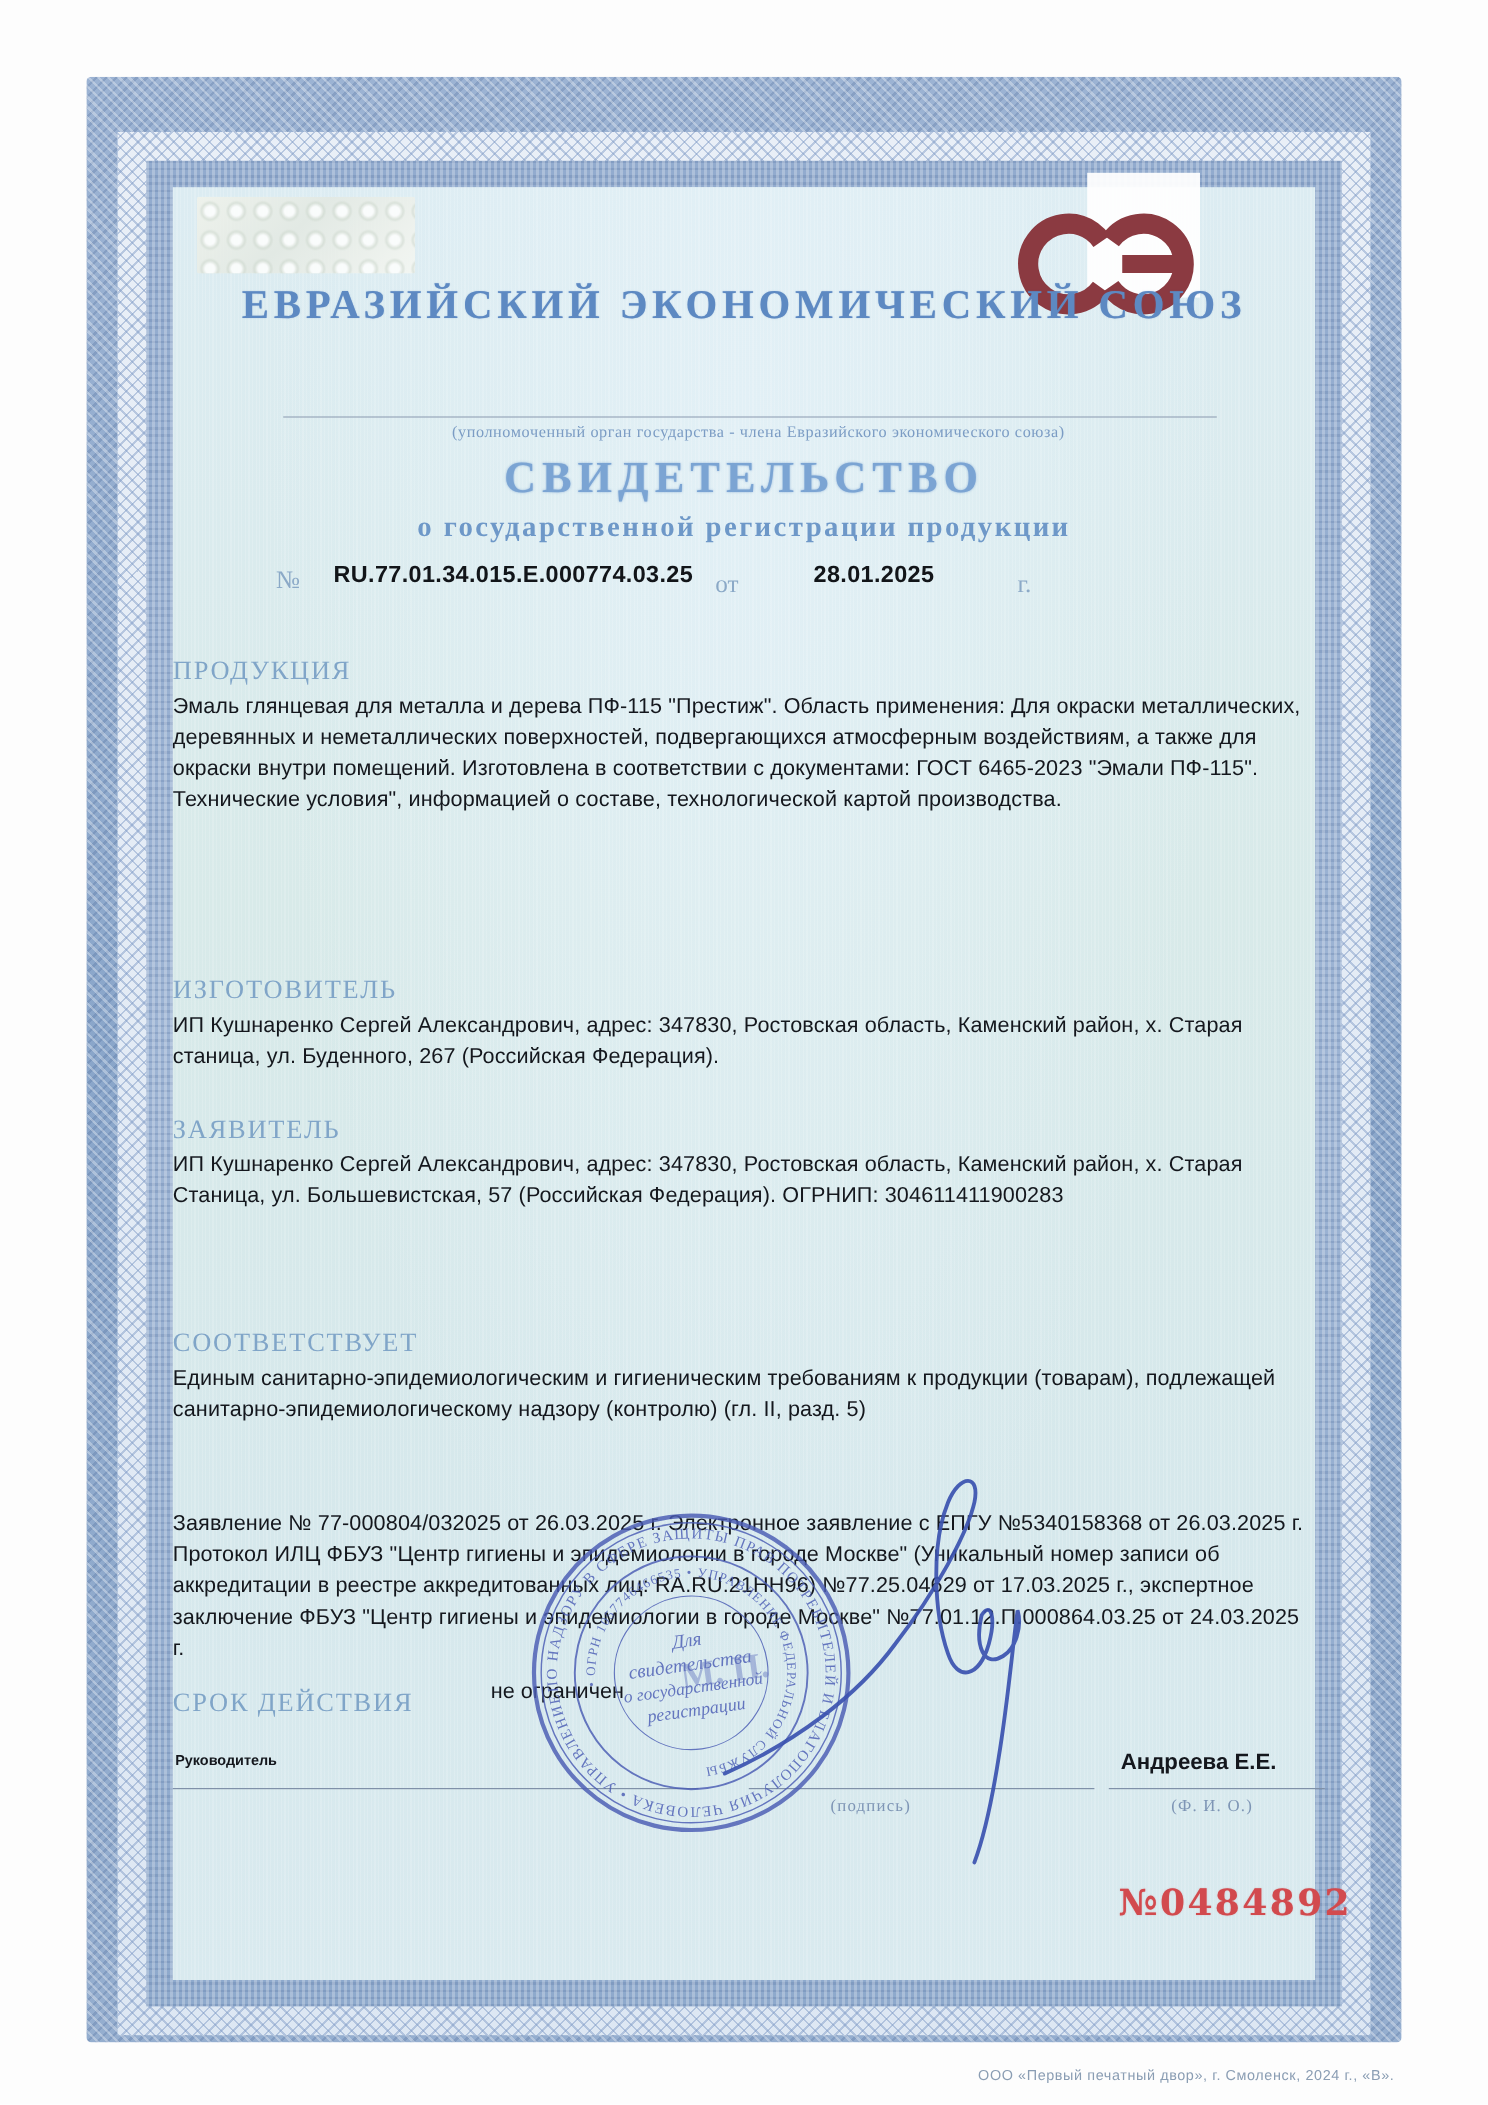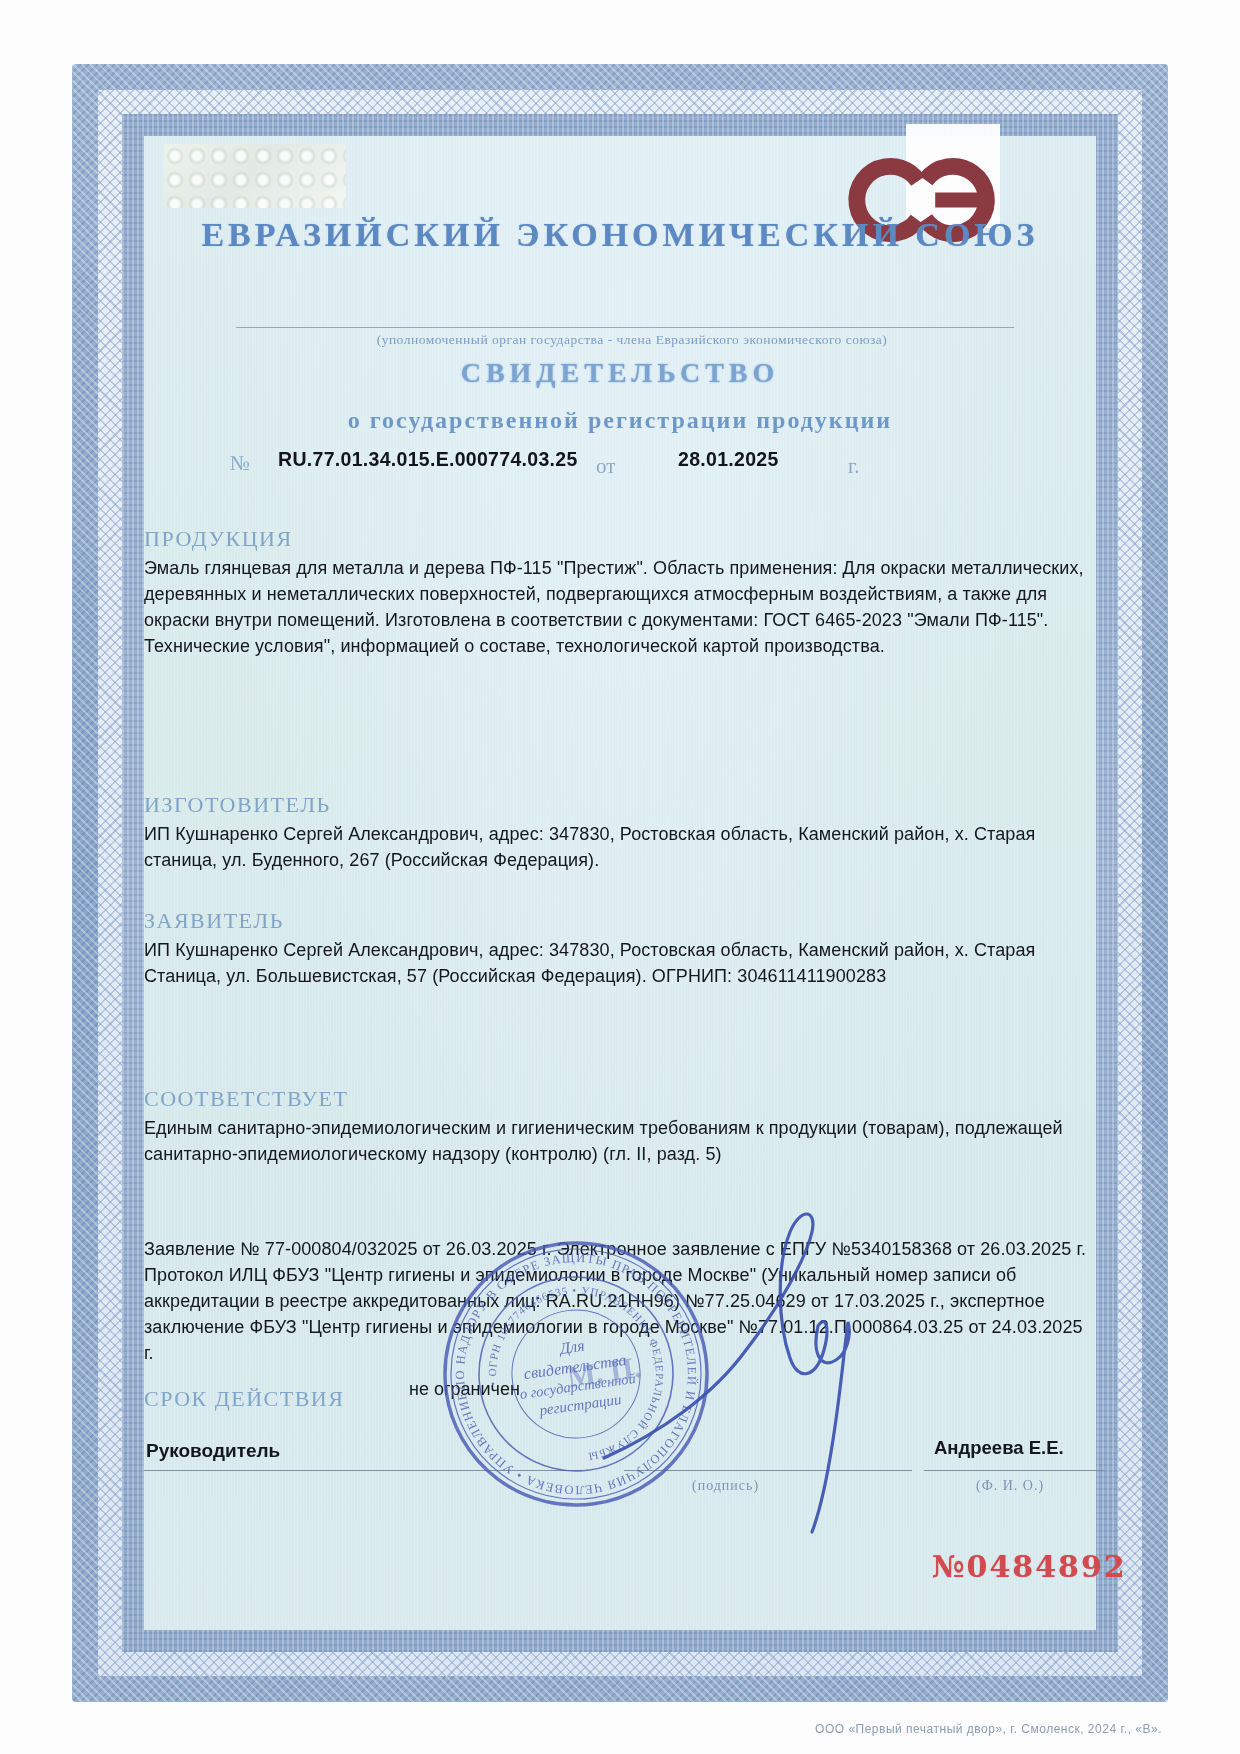--- a/index.html
+++ b/index.html
@@ -9,21 +9,21 @@
   .frame{position:absolute;left:72px;top:64px;right:72px;bottom:52px;}
   .band-a{position:absolute;inset:0;padding:26px;box-sizing:border-box;border-radius:4px;
     background:
       repeating-linear-gradient(45deg, rgba(255,255,255,.30) 0 2px, rgba(255,255,255,0) 2px 6px),
       repeating-linear-gradient(-45deg, rgba(63,92,141,.22) 0 2px, rgba(63,92,141,0) 2px 6px),
       linear-gradient(180deg,#9cb3d3,#8aa6ca 50%,#95aecf);}
   .band-b{position:relative;width:100%;height:100%;padding:24px;box-sizing:border-box;
     background:
       repeating-linear-gradient(45deg, rgba(124,152,196,.45) 0 1.5px, rgba(124,152,196,0) 1.5px 7px),
       repeating-linear-gradient(-45deg, rgba(124,152,196,.45) 0 1.5px, rgba(124,152,196,0) 1.5px 7px),
-      linear-gradient(180deg,#e9eff7,#dde7f3);}
+      linear-gradient(180deg,#e9eff7,#dde7f3); margin-top: 20px;}
   .band-c{position:relative;width:100%;height:100%;padding:22px;box-sizing:border-box;
     background:
       repeating-linear-gradient(90deg, rgba(255,255,255,.25) 0 2px, rgba(255,255,255,0) 2px 5px),
       repeating-linear-gradient(0deg, rgba(63,92,141,.18) 0 2px, rgba(63,92,141,0) 2px 6px),
       linear-gradient(180deg,#92abce,#9db4d4 50%,#8ea9cc);}
   .inner{position:relative;width:100%;height:100%;
     background:
       repeating-linear-gradient(90deg, rgba(255,255,255,.16) 0 1px, rgba(255,255,255,0) 1px 3px),
       radial-gradient(ellipse at 50% 12%, #e2f0f6 0%, rgba(226,240,246,0) 60%),
       linear-gradient(180deg,#dcecf2 0%,#d8eae9 40%,#d6e8ec 75%,#d9eaef 100%);}
@@ -37,30 +37,30 @@
       radial-gradient(circle at 11px 12px, rgba(214,224,210,.8) 3px, rgba(214,224,210,0) 6px),
       linear-gradient(135deg,#f0f3ec,#e3e9e3 45%,#f5f7f2);
     background-size:22px 24px,22px 24px,100% 100%;}
   .patch{left:762px;top:-12px;width:94px;height:104px;background:#fefefe;opacity:.95;}
   .logo{left:700px;top:16px;width:160px;height:96px;}
   .union-title{top:80px;font-family:"Liberation Serif",serif;font-weight:bold;font-size:34px;
     letter-spacing:4px;color:#5d89c2;text-shadow:0 0 1px rgba(93,137,194,.55);}
   .authority{top:119px;font-weight:bold;font-size:18px;line-height:20px;color:#1d2530;letter-spacing:.2px;}
   .divider{top:191px;left:92px;width:778px;height:0;border-top:1.5px solid #8796ad;opacity:.8;}
   .auth-note{top:196px;font-family:"Liberation Serif",serif;font-size:13.5px;color:#7b9cc4;letter-spacing:.5px;padding-left:24px;}
-  .cert-title{top:221px;font-family:"Liberation Serif",serif;font-weight:bold;font-size:28px;
+  .cert-title{top:221px;font-family:"Liberation Serif",serif;font-weight:bold;font-size:37px;
     letter-spacing:5px;color:#7ba4d3;text-shadow:0 0 2px rgba(123,164,211,.8);}
   .cert-sub{top:271px;font-family:"Liberation Serif",serif;font-weight:bold;font-size:24px;
     letter-spacing:2px;color:#6e98c8;}
   .numlbl{font-family:"Liberation Serif",serif;font-size:21px;color:#8ba9c7;}
   .numval{font-weight:bold;font-size:19.5px;color:#121519;letter-spacing:.3px;}
   .sec-h{font-family:"Liberation Serif",serif;font-size:22px;color:#80a5c8;letter-spacing:1.5px;}
   .sec-b{left:0;width:952px;font-size:18px;line-height:26px;color:#14171d;letter-spacing:.1px;}
   .val{font-weight:normal;font-size:18px;color:#14171d;}
-  .ruk{font-weight:bold;font-size:19px;color:#14171d;}
+  .ruk{font-weight:bold;font-size:12px;color:#14171d;}
   .sigline{height:0;border-top:1.5px solid #7f90a8;}
   .caption{font-family:"Liberation Serif",serif;font-size:14px;color:#7e95b5;letter-spacing:1px;}
   .pos-note{font-family:"Liberation Serif",serif;font-size:17.5px;line-height:26px;color:#3c4c68;
     word-spacing:3px;}
   .name{font-weight:bold;font-size:18.5px;color:#14171d;}
   .serial{font-family:"DejaVu Serif",serif;font-weight:bold;font-size:30px;color:#d24a4e;
     letter-spacing:2px;text-shadow:0 0 1px rgba(210,74,78,.5);}
   .footer-note{position:absolute;top:1722px;right:78px;font-size:12px;color:#8a9db3;letter-spacing:.5px;}
   .stamp-wrap{left:292px;top:1098px;width:280px;height:280px;opacity:.82;transform:rotate(-8deg);}
   .sign-wrap{left:438px;top:1050px;width:400px;height:360px;opacity:.92;}

